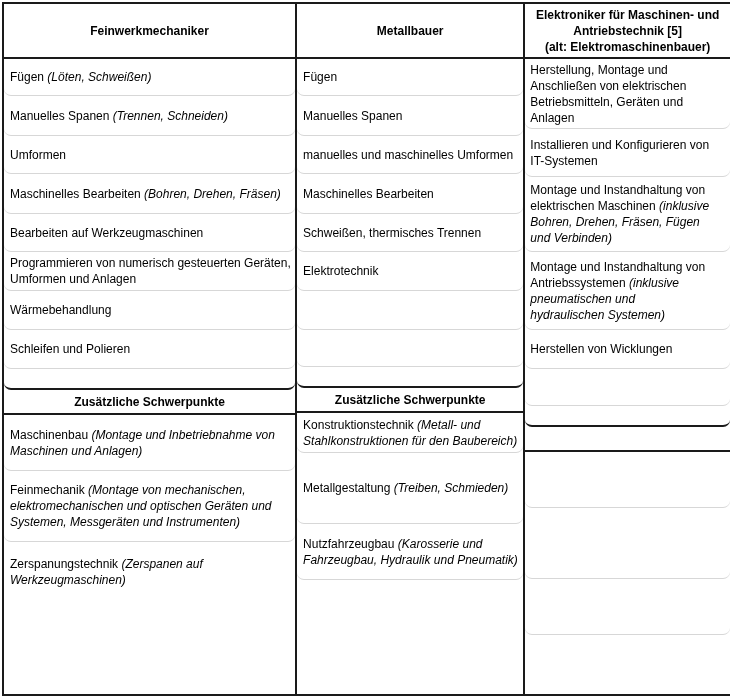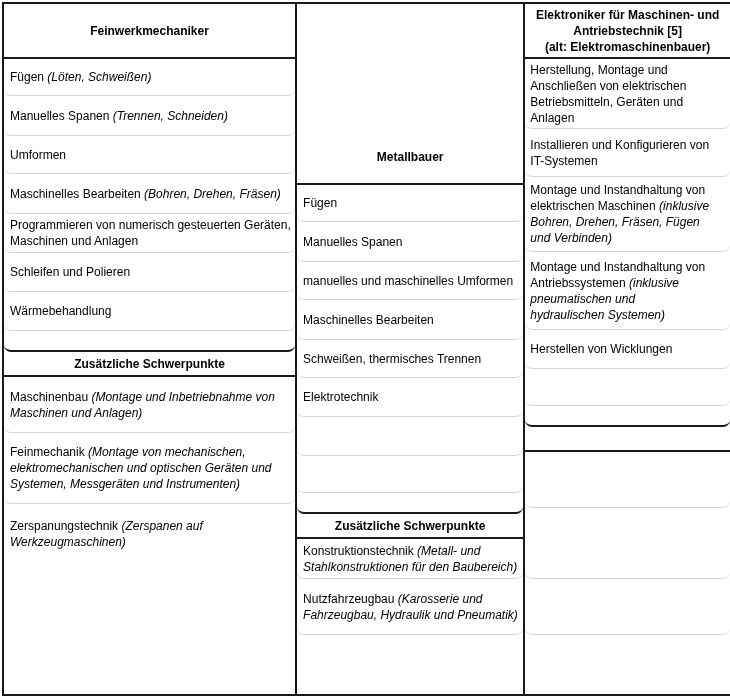--- a/index.html
+++ b/index.html
@@ -1,21 +1,21 @@
 <!DOCTYPE html>
 <html><head>
 <meta charset="utf-8">
 <style>
   html,body { margin:0; padding:0; background:#ffffff; }
   body { font-family:"Liberation Sans", sans-serif; color:#000; }
   .wrap { padding:2px; }
   .table { display:flex; width:730px; box-sizing:border-box; border:2px solid #1a1a1a; background:#fff; }
   .col { display:flex; flex-direction:column; box-sizing:border-box; }
   .col-1 { width:310px; }
-  .col-2 { width:243px; border-left:2px solid #1a1a1a;justify-content:flex-end; }
+  .col-2 { width:243px; border-left:2px solid #1a1a1a; }
   .col-3 { width:220px; border-left:2px solid #1a1a1a; }
   .hdr {
     box-sizing:border-box; height:55px;
     display:flex; flex-direction:column; justify-content:center; align-items:center;
     text-align:center; font-weight:bold; font-size:12px; line-height:16px;
     border-bottom:2px solid #1a1a1a; padding:0 4px;
   }
   .zhdr {
     box-sizing:border-box; height:25px;
     display:flex; justify-content:center; align-items:center;
@@ -49,28 +49,31 @@
         </div>
       <div class="cell" style="height:40px">
           <div><span>Manuelles Spanen </span><span class="it">(Trennen, Schneiden)</span></div>
         </div>
       <div class="cell" style="height:38px">
           <div><span>Umformen</span></div>
         </div>
       <div class="cell" style="height:40px">
           <div><span>Maschinelles Bearbeiten </span><span class="it">(Bohren, Drehen, Fräsen)</span></div>
         </div>
+      <div class="cell" style="height:38px">
+          <div><span>Bearbeiten auf Werkzeugmaschinen</span></div>
+        </div>
       <div class="cell" style="height:39px">
-          <div><span>Programmieren von numerisch gesteuerten Geräten, Maschinen und Anlagen</span></div>
+          <div><span>Programmieren von numerisch gesteuerten Geräten, Umformen und Anlagen</span></div>
+        </div>
+      <div class="cell" style="height:39px">
+          <div><span>Wärmebehandlung</span></div>
         </div>
       <div class="cell" style="height:39px">
           <div><span>Schleifen und Polieren</span></div>
-        </div>
-      <div class="cell" style="height:39px">
-          <div><span>Wärmebehandlung</span></div>
         </div>
       <div class="cell sec-end" style="height:21px"></div>
       <div class="zhdr">
           <div>Zusätzliche Schwerpunkte</div>
         </div>
       <div class="cell" style="height:56px">
           <div><span>Maschinenbau </span><span class="it">(Montage und Inbetriebnahme von Maschinen und Anlagen)</span></div>
         </div>
       <div class="cell" style="height:71px">
           <div><span>Feinmechanik </span><span class="it">(Montage von mechanischen, elektromechanischen und optischen Geräten und Systemen, Messgeräten und Instrumenten)</span></div>
@@ -104,20 +107,23 @@
         </div>
       <div class="cell" style="height:39px"></div>
       <div class="cell" style="height:37px"></div>
       <div class="cell sec-end" style="height:21px"></div>
       <div class="zhdr">
           <div>Zusätzliche Schwerpunkte</div>
         </div>
       <div class="cell" style="height:40px">
           <div><span>Konstruktionstechnik </span><span class="it">(Metall- und Stahlkonstruktionen für den Baubereich)</span></div>
         </div>
+      <div class="cell" style="height:71px">
+          <div><span>Metallgestaltung </span><span class="it">(Treiben, Schmieden)</span></div>
+        </div>
       <div class="cell" style="height:56px">
           <div><span>Nutzfahrzeugbau </span><span class="it">(Karosserie und Fahrzeugbau, Hydraulik und Pneumatik)</span></div>
         </div>
       <div class="cell last" style="height:59px"></div>
     </div>
 
     <div class="col col-3">
       <div class="hdr">
         <div>Elektroniker für Maschinen- und</div>
         <div>Antriebstechnik [5]</div>

